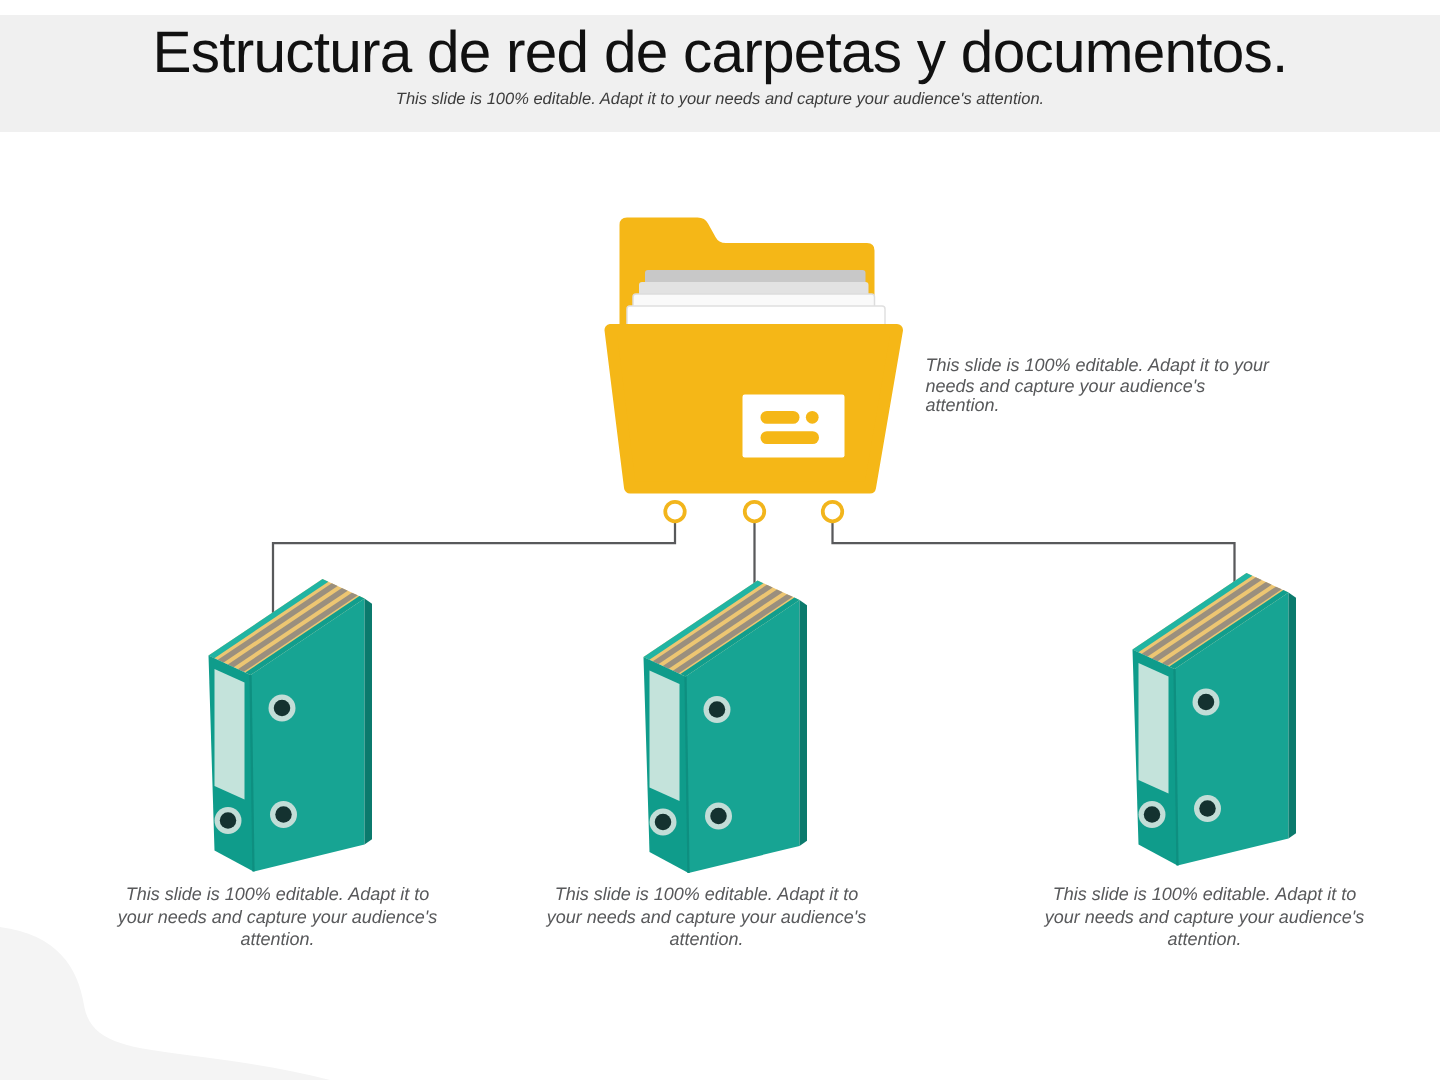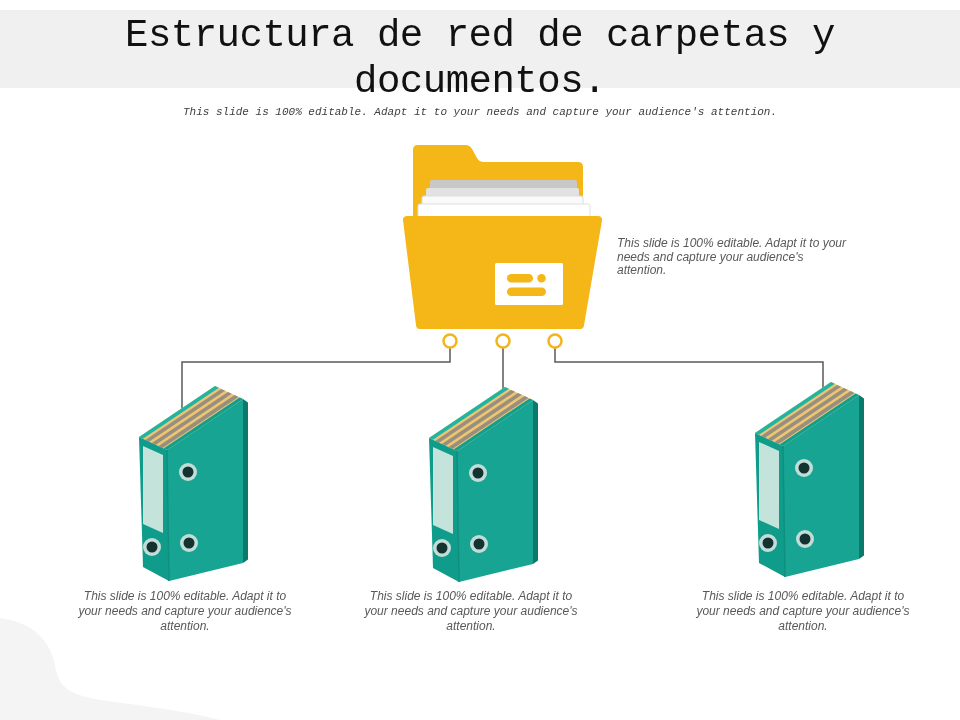--- a/index.html
+++ b/index.html
@@ -3,21 +3,21 @@
 <meta charset="utf-8">
 <style>
   html,body{margin:0;padding:0;}
   body{
     width:960px;height:720px;position:relative;overflow:hidden;
     background:#ffffff;
     font-family:"Liberation Sans", sans-serif;
   }
   .header{
     position:absolute;top:10px;left:0;width:960px;height:78px;
-    background:#F0F0F0;text-align:center;font-family:Liberation Mono, monospace;
+    background:#F0F0F0;text-align:center;
   }
   .title{
     margin:3px 0 0;font-size:39px;font-weight:400;color:#111111;
     letter-spacing:-0.5px;line-height:46px;
   }
   .subtitle{
     margin:1px 0 0;font-size:11px;font-style:italic;color:#3d3d3d;
   }
   .layer{position:absolute;left:0;top:0;}
   .connectors{left:0;top:0;width:960px;height:720px;}

